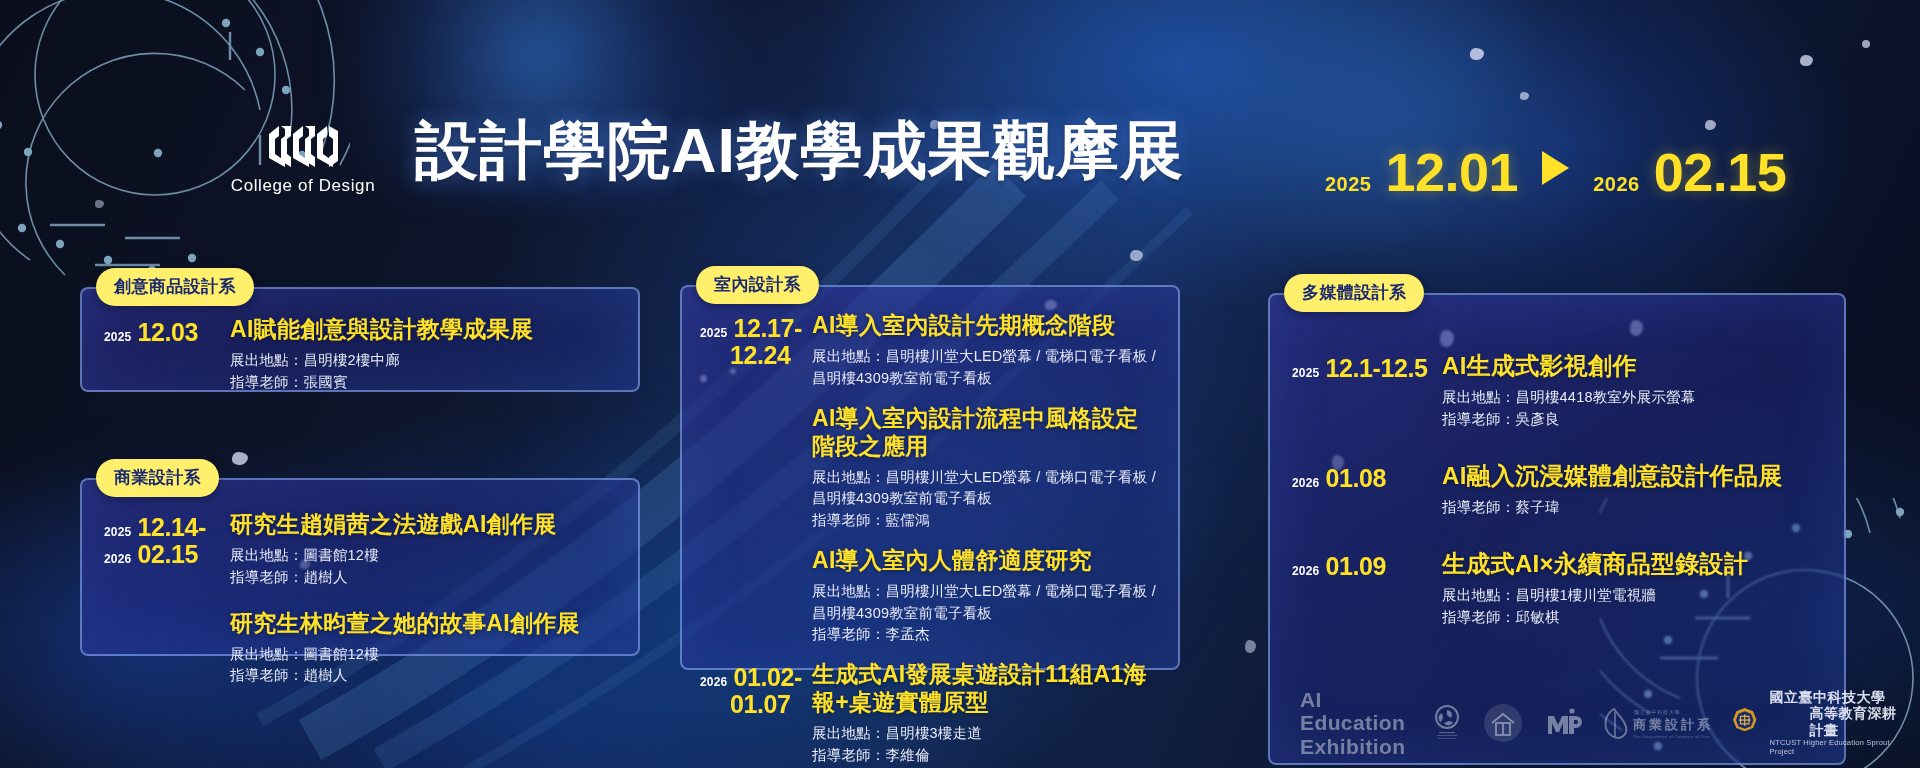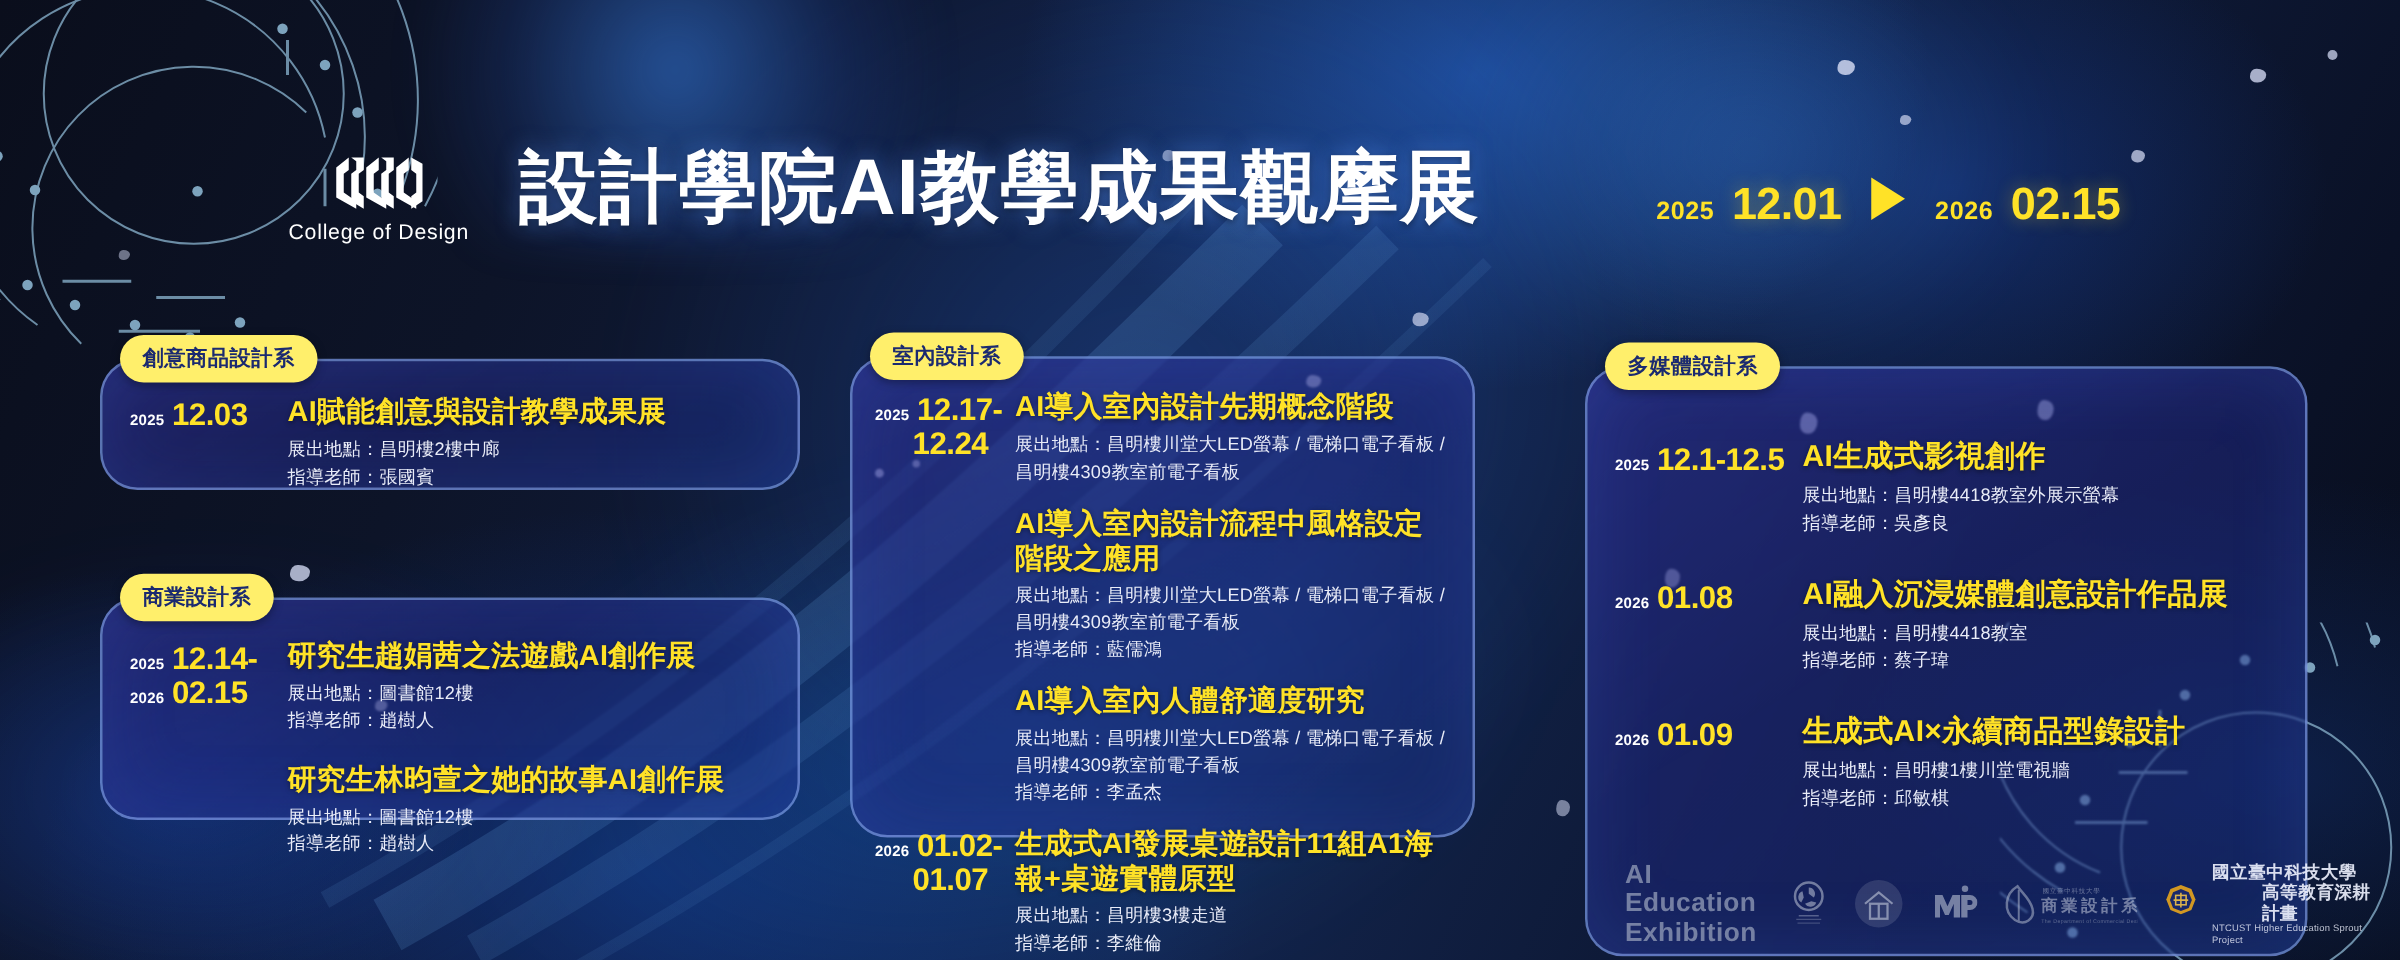--- a/index.html
+++ b/index.html
@@ -102,40 +102,40 @@
   }
   .yr {
     color: #ffe227;
     font-weight: bold;
     font-size: 20px;
     letter-spacing: .5px;
   }
   .dt {
     color: #ffe227;
     font-weight: bold;
-    font-size: 36px;
+    font-size: 54px;
     letter-spacing: -0.5px;
     line-height: 1;
     text-shadow: 0 0 14px rgba(255,226,39,0.35);
   }
   #play-arrow {
     width: 0; height: 0;
     border-left: 27px solid #ffe227;
     border-top: 17px solid transparent;
     border-bottom: 17px solid transparent;
     margin: 0 10px;
     align-self: center;
     position: relative; top: -4px;
   }
 
   
   .card {
     position: absolute;
     border: 2px solid rgba(150,185,255,0.55);
-    border-radius: 30px;
+    border-radius: 8px;
     background: linear-gradient(150deg, rgba(46,48,150,0.62), rgba(34,42,135,0.50) 45%, rgba(26,52,140,0.45));
     backdrop-filter: blur(1px);
     box-shadow: inset 0 0 60px rgba(70,110,230,0.18);
     overflow: visible;
   }
   .dept-tag {
     position: absolute;
     left: 14px; top: -21px;
     background: #ffef6b;
     color: #1b2a70;
@@ -493,21 +493,20 @@
 
       <div class="event" style="margin-top:30px;">
         <div class="ev-date">
           <div class="row">
             <span class="y">2026</span>
             <span class="d">01.08</span>
           </div>
         </div>
         <div class="ev-main">
           <div class="ev-title">AI融入沉浸媒體創意設計作品展</div>
-          <div class="ev-line">展出地點：昌明樓4418教室</div>
           <div class="ev-line">指導老師：蔡子瑋</div>
         </div>
       </div>
 
       <div class="event" style="margin-top:30px;">
         <div class="ev-date">
           <div class="row">
             <span class="y">2026</span>
             <span class="d">01.09</span>
           </div>

